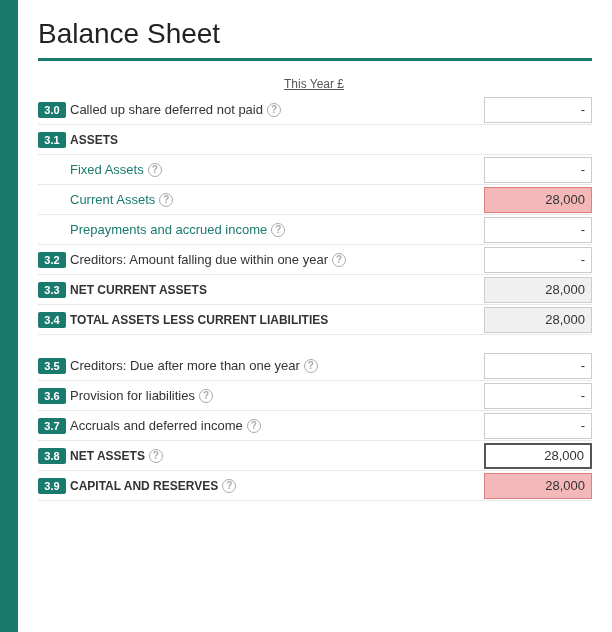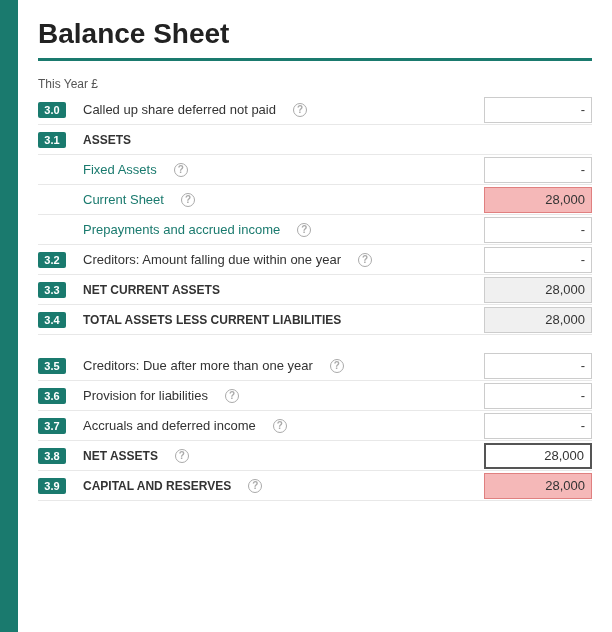--- a/index.html
+++ b/index.html
@@ -21,47 +21,48 @@
       height: 100%;
     }
 
     .page-wrapper {
       margin-left: 18px;
       padding: 18px 20px 20px 20px;
     }
 
     .page-title {
       font-size: 28px;
-      font-weight: bold;
+      font-weight: normal;
       color: #222;
       border-bottom: 3px solid #1a7a6e;
       padding-bottom: 8px;
       margin-bottom: 16px;
     }
 
     .this-year-label {
-      text-align: left;
+      text-align: center;
       color: #555;
       font-size: 12px;
       margin-bottom: 4px;
       padding-right: 2px;
+      text-decoration: underline;
     }
 
     .row {
       display: flex;
       align-items: center;
       min-height: 30px;
       border-bottom: 1px solid #e8e8e8;
     }
 
     .row-label {
       display: flex;
       align-items: center;
       flex: 1;
-      gap: 17px;
+      gap: 4px;
     }
 
     .section-badge {
       background: #1a7a6e;
       color: #fff;
       font-size: 11px;
       font-weight: bold;
       padding: 2px 5px;
       border-radius: 2px;
       min-width: 28px;
@@ -168,21 +169,21 @@
           <div class="row-label">
             <span style="display: inline-block; width: 28px; flex-shrink: 0;"></span>
             <span class="row-text teal indent">Fixed Assets</span>
             <span class="help-icon">?</span>
           </div>
           <div class="value-cell"><input type="text" class="value-input" value="-" style=""></div>
         </div>
         <div class="row">
           <div class="row-label">
             <span style="display: inline-block; width: 28px; flex-shrink: 0;"></span>
-            <span class="row-text teal indent">Current Sheet</span>
+            <span class="row-text teal indent">Current Assets</span>
             <span class="help-icon">?</span>
           </div>
           <div class="value-cell"><input type="text" class="value-input highlighted-red" value="28,000" style=""></div>
         </div>
         <div class="row">
           <div class="row-label">
             <span style="display: inline-block; width: 28px; flex-shrink: 0;"></span>
             <span class="row-text teal indent">Prepayments and accrued income</span>
             <span class="help-icon">?</span>
           </div>

